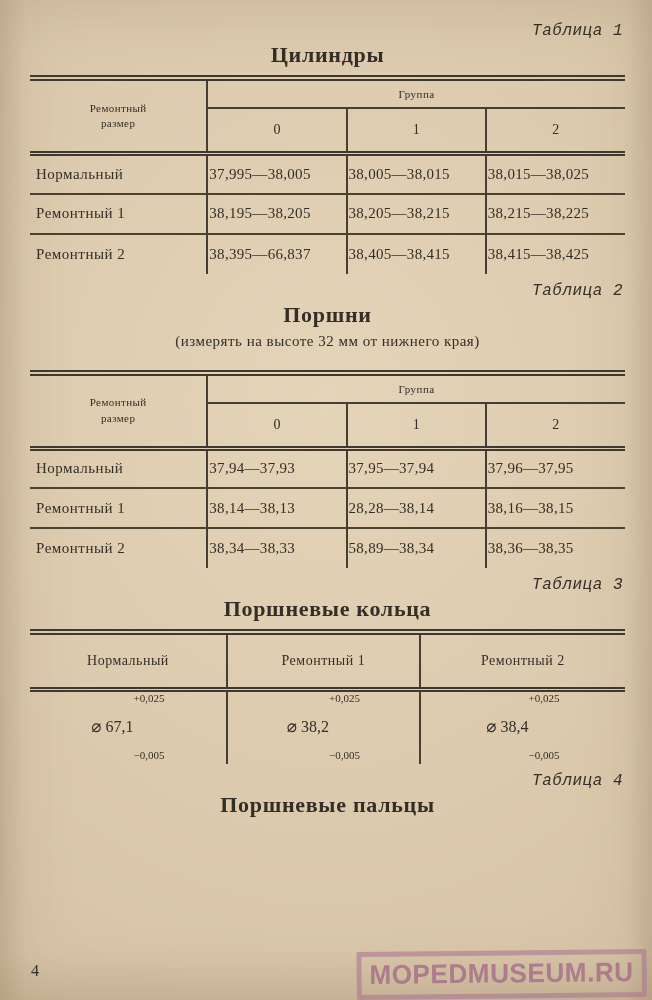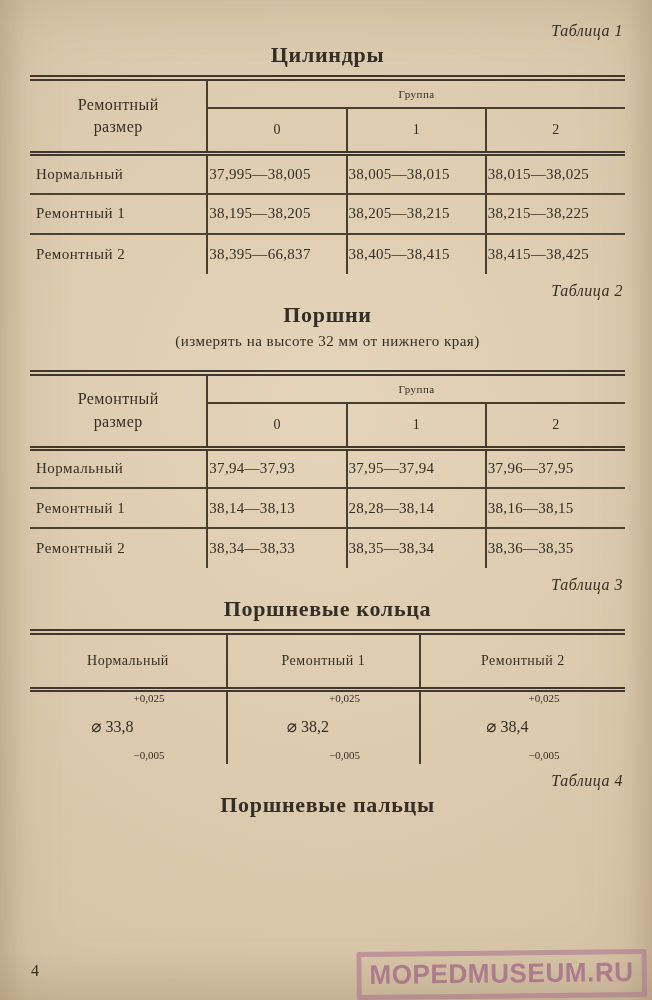--- a/index.html
+++ b/index.html
@@ -10,31 +10,31 @@
       linear-gradient(90deg, rgba(105,82,52,0.12), rgba(105,82,52,0) 4%),
       linear-gradient(270deg, rgba(105,82,52,0.12), rgba(105,82,52,0) 4%),
       linear-gradient(0deg, rgba(105,82,52,0.08), rgba(105,82,52,0) 5%),
       radial-gradient(120% 90% at 50% 40%, rgba(255,246,222,0.30), rgba(255,246,222,0) 70%),
       #d8c5a8;
     box-shadow: inset 0 0 70px rgba(115,90,55,0.22);
     font-family:"Liberation Serif","DejaVu Serif",serif;
     color:#332e26;
   }
   .content{padding:14px 27px 0 30px;}
-  .caption{ text-align:right; font-style:italic; font-size:16px; letter-spacing:0.5px; margin:8px 2px 0 0; height:18px; line-height:18px;}
+  .caption{ text-align:right; font-style:italic; font-size:16px; letter-spacing:0.5px; margin:8px 2px 0 0; height:18px; line-height:18px;font-family:Liberation Mono, monospace;}
   .ttl{ text-align:center; font-size:22px; font-weight:bold; letter-spacing:0.7px; margin:5px 0 10px; height:20px; line-height:20px;}
   .subttl{ text-align:center; font-size:15px; letter-spacing:0.5px; margin:-3px 0 20px; height:18px; line-height:18px;}
 
   table{width:100%;border-collapse:collapse;table-layout:fixed;}
   .grp,.t3,.t4{border-top:6px double #3e382e;}
   th{font-weight:normal;}
 
   
   .grp col.c0{width:29.8%;} .grp col.c{width:23.4%;}
-  .grp .corner{border-right:2px solid #453e33;border-bottom:5px double #3e382e;font-size:16px;letter-spacing:0.4px;}
+  .grp .corner{border-right:2px solid #453e33;border-bottom:5px double #3e382e;font-size:11px;letter-spacing:0.4px;}
   .corner-txt{display:block;max-width:92px;margin:0 auto;line-height:1.4;}
   .grp .grphdr{height:24px;border-bottom:2px solid #453e33;font-size:11px;letter-spacing:0.5px;}
   .grp tr.sub th{height:40px;font-size:14px;border-bottom:5px double #3e382e;}
   .grp tr.sub th.v{border-right:2px solid #453e33;}
   .grp tbody tr{height:40px;}
   .grp tbody td{font-size:15px;letter-spacing:0.3px;border-bottom:2px solid #49422f;}
   .grp tbody tr:last-child td{border-bottom:none;}
   .grp tbody td.lbl{text-align:left;padding-left:6px;letter-spacing:0.5px;}
   .grp tbody td.vr{border-right:2px solid #453e33;}
 
@@ -146,21 +146,21 @@
         </tr>
         <tr>
           <td class="lbl vr">Ремонтный 1</td>
           <td class="vr">38,14—38,13</td>
           <td class="vr">28,28—38,14</td>
           <td>38,16—38,15</td>
         </tr>
         <tr>
           <td class="lbl vr">Ремонтный 2</td>
           <td class="vr">38,34—38,33</td>
-          <td class="vr">38,35—38,34</td>
+          <td class="vr">58,89—38,34</td>
           <td>38,36—38,35</td>
         </tr>
       </tbody>
     </table>
 
     <div class="caption">Таблица 3</div>
     <div class="ttl">Поршневые кольца</div>
     <table class="t3">
       <colgroup>
           <col class="a">
@@ -170,21 +170,21 @@
       <thead>
         <tr>
           <th class="vr">Нормальный</th>
           <th class="vr">Ремонтный 1</th>
           <th>Ремонтный 2</th>
         </tr>
       </thead>
       <tbody>
         <tr>
           <td class="vr">
-            <span class="dia">⌀</span><span>33,8</span><span class="tol">
+            <span class="dia">⌀</span><span>67,1</span><span class="tol">
                 <span>+0,025</span>
                 <span>−0,005</span>
               </span>
           </td>
           <td class="vr">
             <span class="dia">⌀</span><span>38,2</span><span class="tol">
                 <span>+0,025</span>
                 <span>−0,005</span>
               </span>
           </td>

